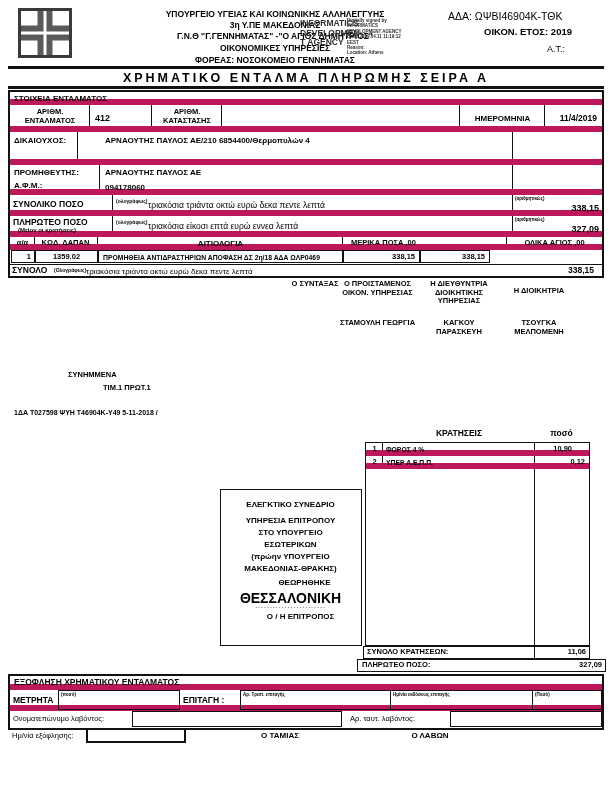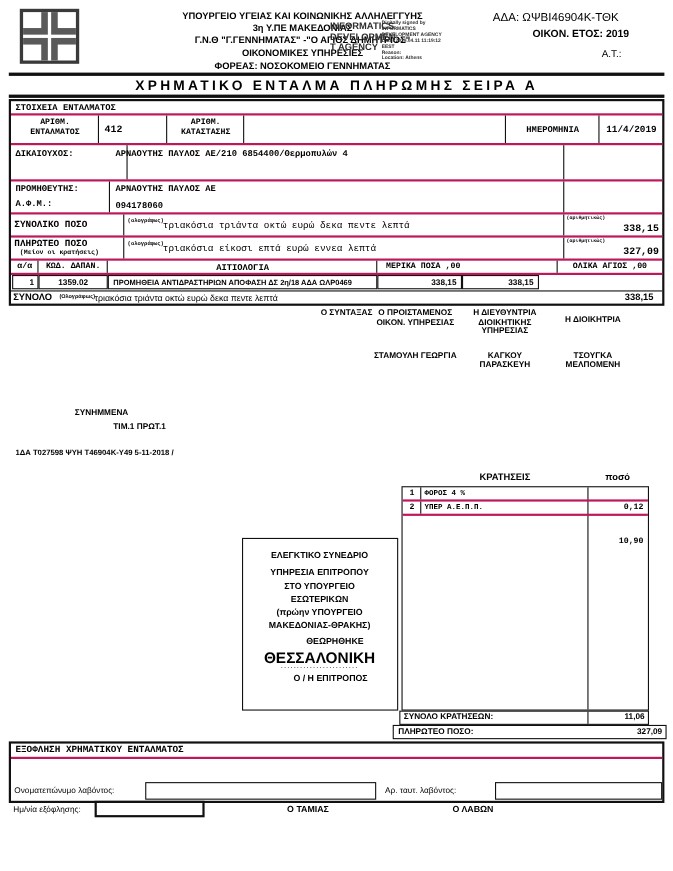--- a/index.html
+++ b/index.html
@@ -7,21 +7,21 @@
         font-family:"Liberation Sans","DejaVu Sans",sans-serif;color:#000;}
   .t{position:absolute;white-space:nowrap;line-height:1.15;}
   .wrap{white-space:normal;}
   .b{font-weight:bold;}
   .c{text-align:center;}
   .r{text-align:right;}
   .box{position:absolute;border:2px solid #111;box-sizing:border-box;}
   .row{position:absolute;left:0;right:0;box-sizing:border-box;}
   .cell{position:absolute;top:0;bottom:0;box-sizing:border-box;}
   .br{border-right:1px solid #111;}
-  .bb{border-bottom:2px solid #be185d;font-family:Liberation Mono, monospace;}
+  .bb{border-bottom:6px solid #be185d;}
   .cellbox{position:absolute;border:1px solid #111;box-sizing:border-box;}
   .rule{position:absolute;left:8px;width:596px;height:3px;background:#111;}
   .tiny{font-size:4.5px;line-height:5.4px;}
   .logo{position:absolute;left:18px;top:8px;width:54px;height:50px;border:3px solid #3a3a3a;background:#fff;box-sizing:border-box;}
   .logo .vbar{position:absolute;left:50%;transform:translateX(-50%);top:0;bottom:0;width:15px;background:#5a5a5a;}
   .logo .hbar{position:absolute;top:50%;transform:translateY(-50%);left:0;right:0;height:15px;background:#5a5a5a;}
   .logo .vline{position:absolute;left:50%;transform:translateX(-50%);top:0;bottom:0;width:3px;background:#fff;}
   .logo .hline{position:absolute;top:50%;transform:translateY(-50%);left:0;right:0;height:3px;background:#fff;}
   .dots{letter-spacing:1px;}
 </style>
@@ -87,21 +87,21 @@
       </div>
       <div class="cell br" style="left:450px;width:85px;">
         <div class="t b c" style="left:0;top:9px;width:85px;font-size:8px;">ΗΜΕΡΟΜΗΝΙΑ</div>
       </div>
       <div class="cell" style="left:535px;width:57px;">
         <div class="t b r" style="left:0;top:9px;width:52px;font-size:8.5px;">11/4/2019</div>
       </div>
     </div>
 
     <div class="row bb" style="top:40px;height:33px;">
-      <div class="cell br" style="left:0;width:106px;">
+      <div class="cell br" style="left:0;width:68px;">
         <div class="t b" style="left:4px;top:4px;font-size:8px;">ΔΙΚΑΙΟΥΧΟΣ:</div>
       </div>
       <div class="cell br" style="left:90px;width:413px;">
         <div class="t b" style="left:5px;top:4px;font-size:8px;">ΑΡΝΑΟΥΤΗΣ ΠΑΥΛΟΣ ΑΕ/210 6854400/Θερμοπυλών 4</div>
       </div>
       <div class="cell" style="left:503px;width:89px;"></div>
     </div>
 
     <div class="row bb" style="top:73px;height:30px;">
       <div class="cell br" style="left:0;width:90px;">
@@ -206,21 +206,21 @@
   <div style="position:absolute;left:365px;top:442px;width:225px;height:204px;border:1.5px solid #111;box-sizing:border-box;">
     <div style="position:absolute;left:168px;top:0;bottom:0;width:1px;background:#111;"></div>
     <div class="row bb" style="top:0;height:13px;">
       <div class="cell br" style="left:0;width:17px;">
         <div class="t b c" style="left:0;top:2px;width:17px;font-size:7.5px;">1</div>
       </div>
       <div class="cell" style="left:17px;width:151px;">
         <div class="t b" style="left:3px;top:3px;font-size:6.8px;">ΦΟΡΟΣ 4 %</div>
       </div>
       <div class="cell" style="left:168px;right:0;">
-        <div class="t b r" style="right:4px;top:2px;width:48px;font-size:7.5px;margin-top:44px;">10,90</div>
+        <div class="t b r" style="right:17px;top:2px;width:48px;font-size:7.5px;">10,90</div>
       </div>
     </div>
     <div class="row bb" style="top:13px;height:13px;">
       <div class="cell br" style="left:0;width:17px;">
         <div class="t b c" style="left:0;top:2px;width:17px;font-size:7.5px;">2</div>
       </div>
       <div class="cell" style="left:17px;width:151px;">
         <div class="t b" style="left:3px;top:3px;font-size:6.8px;">ΥΠΕΡ Α.Ε.Π.Π.</div>
       </div>
       <div class="cell" style="left:168px;right:0;">
@@ -249,20 +249,36 @@
   </div>
   <div style="position:absolute;left:357px;top:659px;width:249px;height:13px;border:1.5px solid #111;box-sizing:border-box;">
     <div class="t b" style="left:4px;top:1px;font-size:7.5px;">ΠΛΗΡΩΤΕΟ ΠΟΣΟ:</div>
     <div class="t b r" style="right:3px;top:1px;width:56px;font-size:7.5px;">327,09</div>
   </div>
 
   <div class="box" style="left:8px;top:674px;width:596px;height:56px;">
     <div class="row bb" style="top:0;height:14px;">
       <div class="t b" style="left:4px;top:2px;font-size:8.5px;">ΕΞΟΦΛΗΣΗ ΧΡΗΜΑΤΙΚΟΥ ΕΝΤΑΛΜΑΤΟΣ</div>
     </div>
+    <div class="row bb" style="top:14px;height:21px;">
+      <div class="t b" style="left:3px;top:6px;font-size:8.5px;">ΜΕΤΡΗΤΑ</div>
+      <div class="cellbox" style="left:48px;top:0;width:122px;height:20px;">
+        <div class="t b" style="left:2px;top:1px;font-size:4.5px;">(ποσό)</div>
+      </div>
+      <div class="t b" style="left:173px;top:6px;font-size:8.5px;">ΕΠΙΤΑΓΗ :</div>
+      <div class="cellbox" style="left:230px;top:0;width:151px;height:20px;">
+        <div class="t b" style="left:2px;top:1px;font-size:4.5px;">Αρ. Τραπ. επιταγής</div>
+      </div>
+      <div class="cellbox" style="left:380px;top:0;width:143px;height:20px;">
+        <div class="t b" style="left:2px;top:1px;font-size:4.5px;">Ημ/νία εκδόσεως επιταγής</div>
+      </div>
+      <div class="cellbox" style="left:522px;top:0;width:70px;height:20px;">
+        <div class="t b" style="left:2px;top:1px;font-size:4.5px;">(Ποσό)</div>
+      </div>
+    </div>
     <div class="row" style="top:35px;height:17px;">
       <div class="t" style="left:3px;top:4px;font-size:7.5px;">Ονοματεπώνυμο λαβόντος:</div>
       <div class="cellbox" style="left:122px;top:0;width:210px;height:16px;"></div>
       <div class="t" style="left:340px;top:4px;font-size:7.5px;">Αρ. ταυτ. λαβόντος:</div>
       <div class="cellbox" style="left:440px;top:0;width:152px;height:16px;"></div>
     </div>
   </div>
 
   <div class="t" style="left:12px;top:732px;font-size:7.5px;">Ημ/νία εξόφλησης:</div>
   <div style="position:absolute;left:86px;top:728px;width:100px;height:15px;border:2px solid #111;box-sizing:border-box;"></div>

